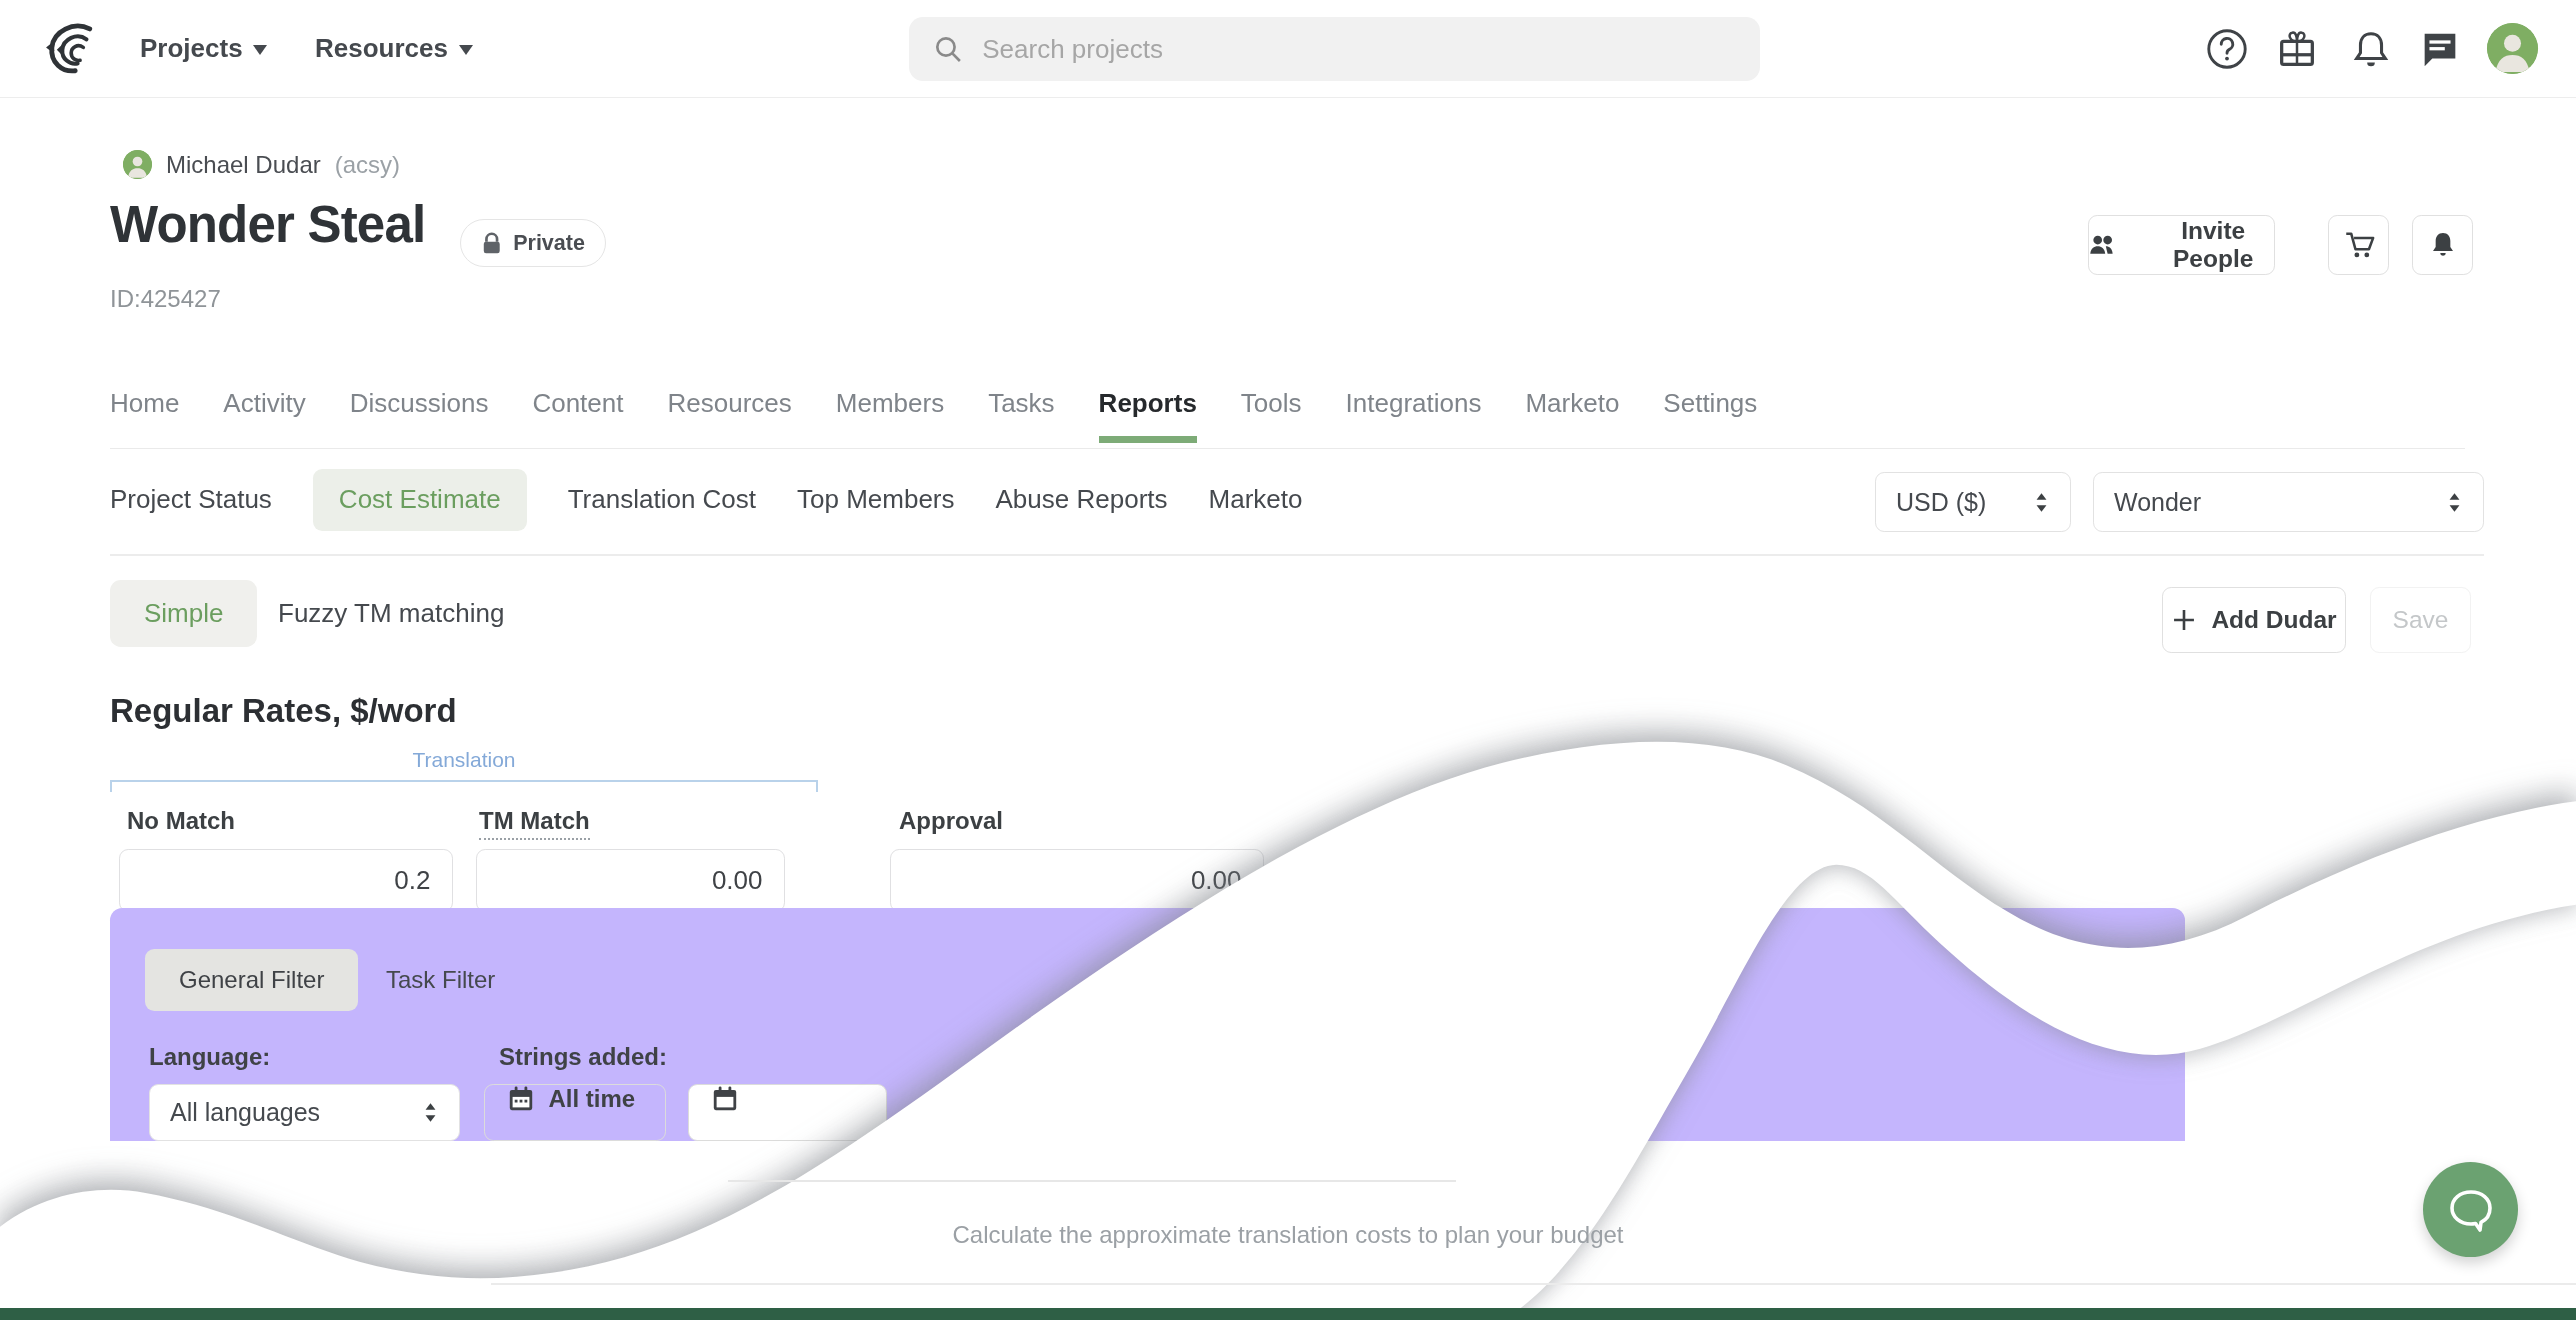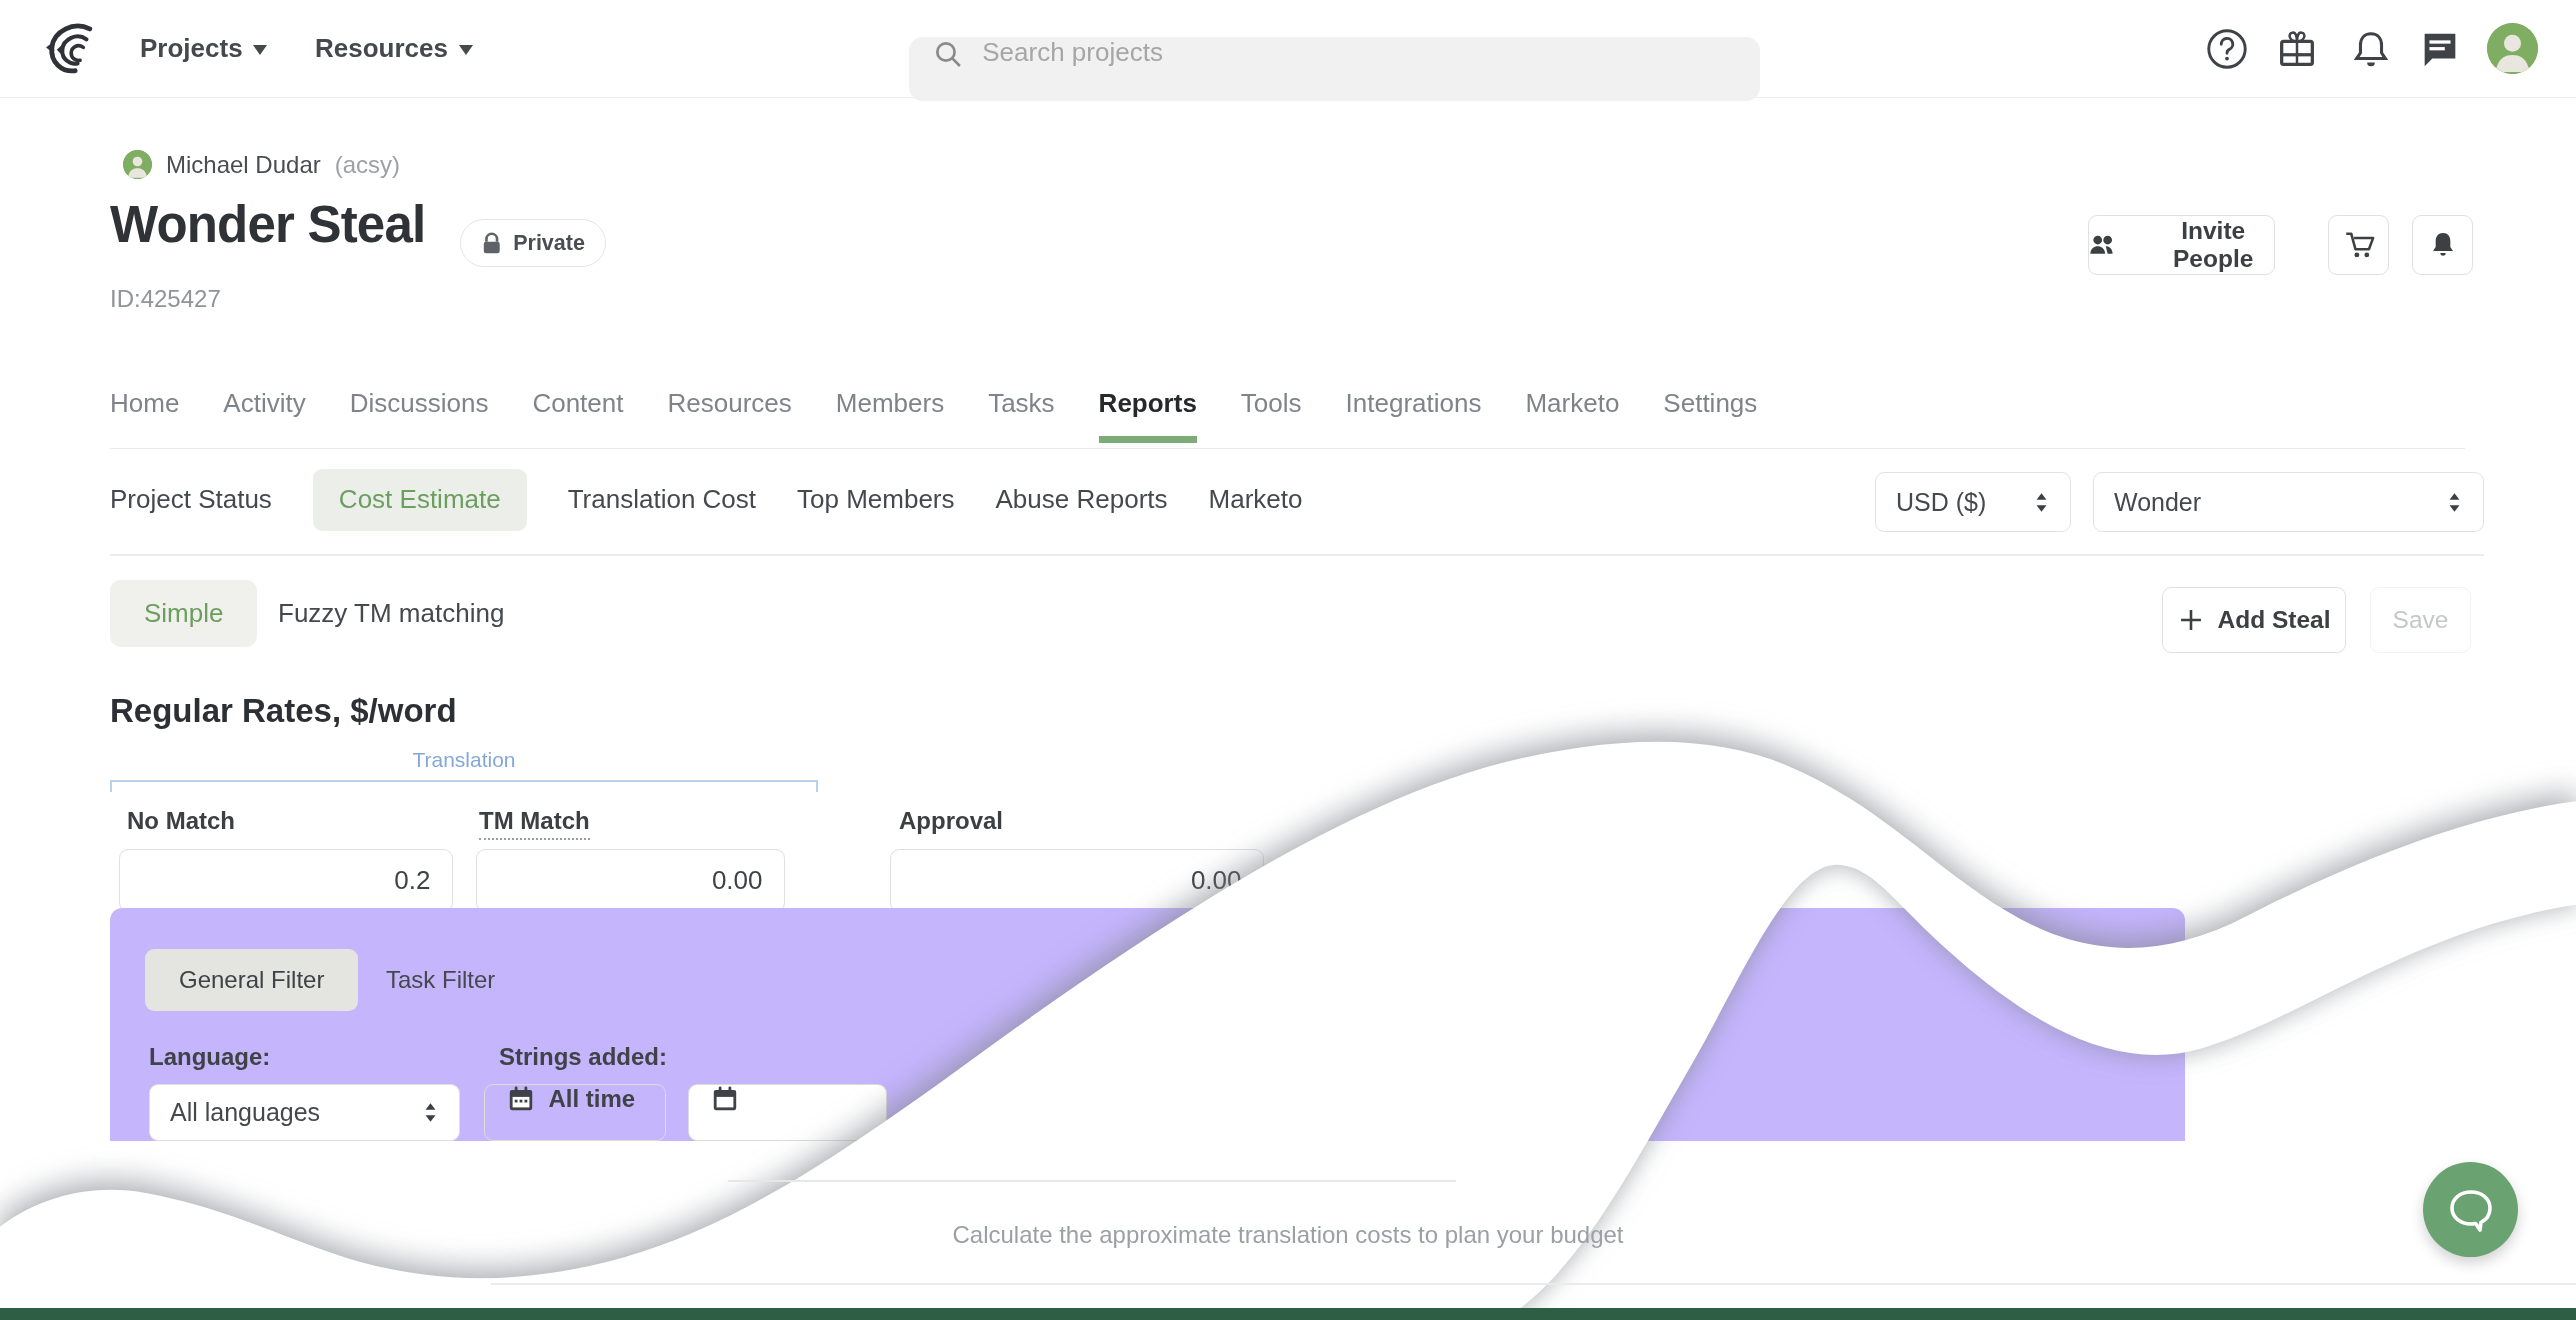--- a/index.html
+++ b/index.html
@@ -11,21 +11,21 @@
 
   
   .topbar { position:absolute; left:0; top:0; width:2576px; height:98px;
     background:#fff; border-bottom:1.5px solid #ededed; z-index:10; }
   .logo { position:absolute; left:43px; top:20px; width:58px; height:58px; }
   .topnav-item { position:absolute; top:0; height:97px; display:flex; align-items:center; gap:10.7px;
     font-size:26px; font-weight:700; color:#45494e; cursor:pointer; }
   .caret { width:0; height:0; border-left:7.7px solid transparent; border-right:7.7px solid transparent;
     border-top:10px solid #45494e; margin-top:3.1px; }
   .searchbox { position:absolute; left:909px; top:17px; width:851px; height:64px;
-    background:#f1f1f1; border-radius:14px; display:flex; align-items:flex-start; padding:0 23px; gap:18.4px;margin-top:20px; }
+    background:#f1f1f1; border-radius:14px; display:flex; align-items:center; padding:0 23px; gap:18.4px; }
   .searchbox input { border:none; outline:none; background:transparent; font-size:26px; width:100%;
     font-family:inherit; color:#5f6368; }
   .searchbox input::placeholder { color:#a6a6a6; }
   .topbar-icon { position:absolute; top:26px; width:46px; height:46px; color:#3f4347; cursor:pointer; }
   .avatar { border-radius:50%; overflow:hidden; background:#7fae63; }
 
   
   .crumb { position:absolute; left:123px; top:150px; display:flex; align-items:center; gap:14px;
     font-size:24px; }
   .crumb .name { color:#4a4d52; }
@@ -302,21 +302,21 @@
 </div>
 <div class="subtabs-divider"></div>
 
 <div class="mode-pill">Simple</div>
 <div class="mode-alt">Fuzzy TM matching</div>
 
 <button class="btn" id="add-rates-btn">
   <svg width="26" height="26" viewBox="0 0 34 34">
     <path d="M17 4 v26 M4 17 h26" stroke="#3c4043" stroke-width="3.4" fill="none"></path>
   </svg>
-  <span>Add Steal</span>
+  <span>Add Dudar</span>
 </button>
 <button class="btn" id="save-btn">Save</button>
 
 <h2 class="rates-h2">Regular Rates, $/word</h2>
 
 <div class="tr-group-label">Translation</div>
 <div class="tr-bracket"></div>
 
 <div class="field-label" style="left:127px;">No Match</div>
 <div class="field-label tip" style="left:479px;">TM Match</div>

